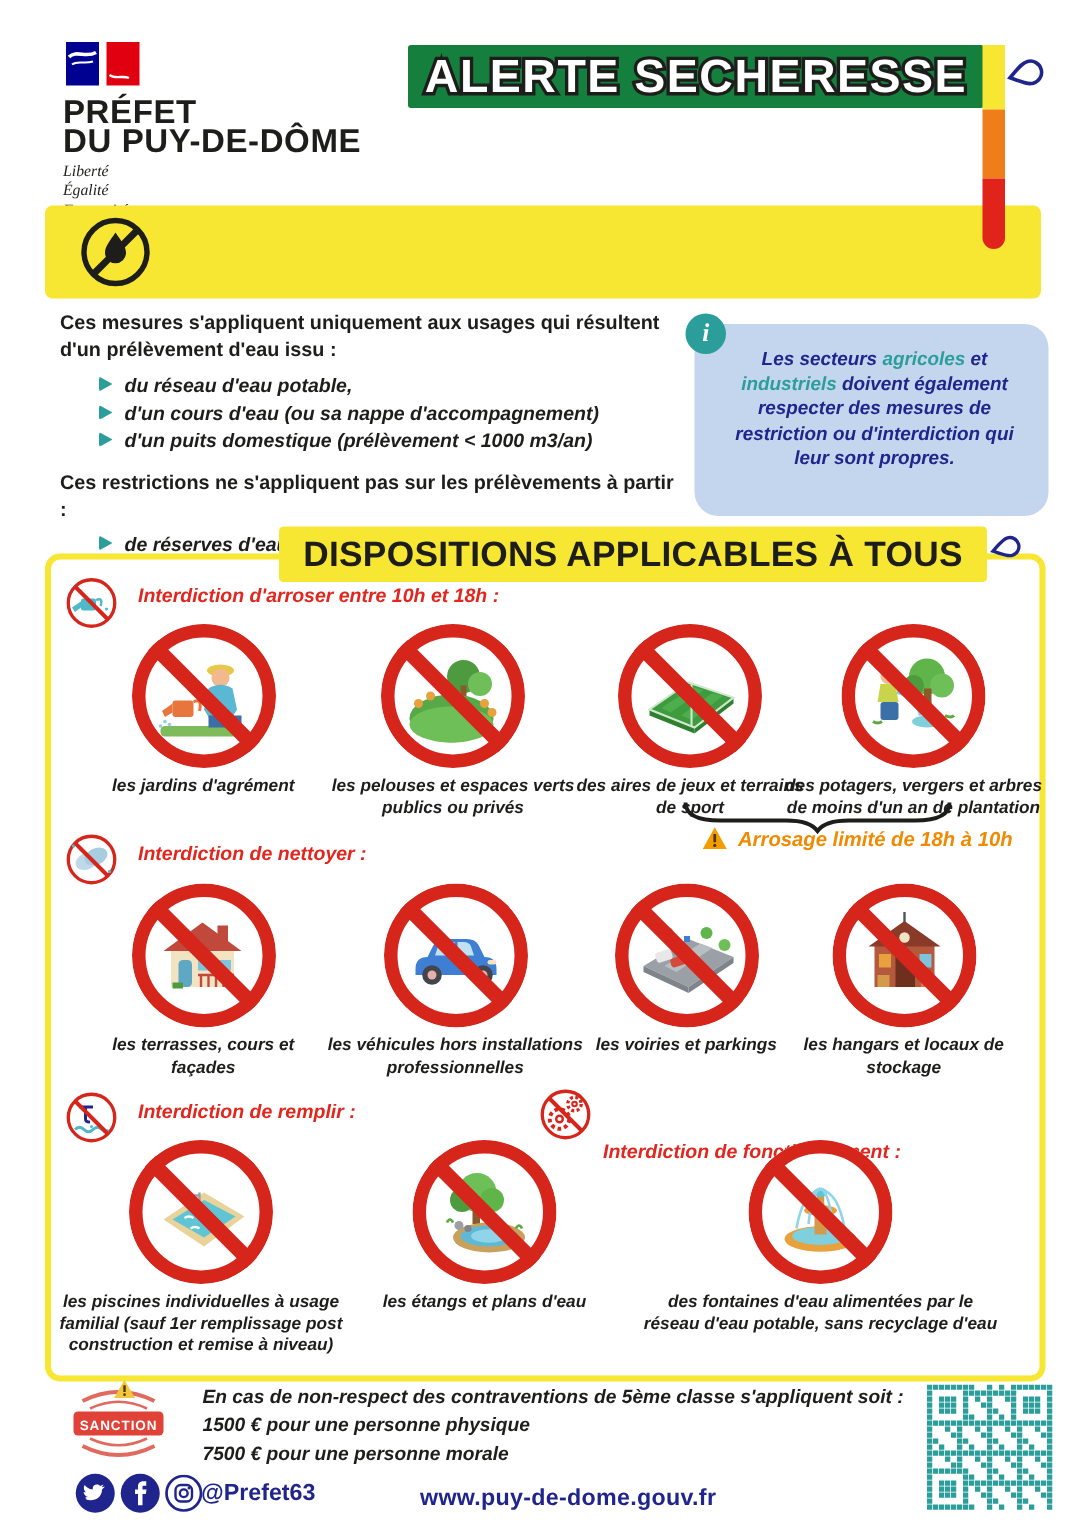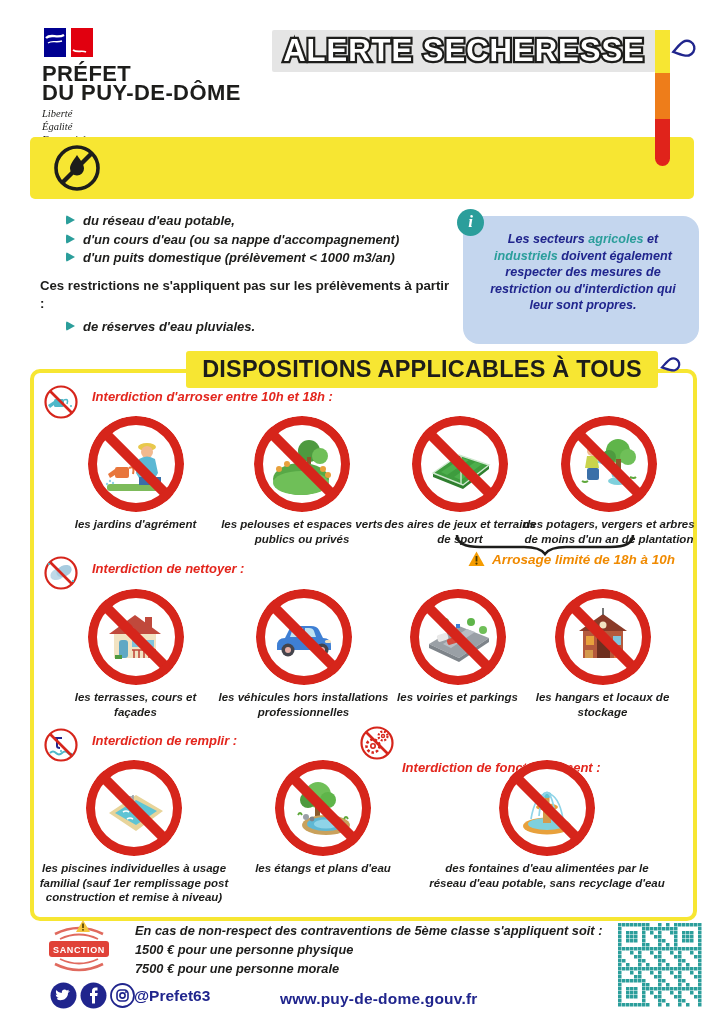--- a/index.html
+++ b/index.html
@@ -3,21 +3,21 @@
 <meta charset="utf-8">
 <style>
   html,body{margin:0;padding:0;background:#e9e9e9;}
   .page{position:relative;width:724px;height:1024px;background:#ffffff;overflow:hidden;
         font-family:"Liberation Sans",sans-serif;color:#1d1d1b;margin:0 auto;}
   .abs{position:absolute;}
 
   
   .prefet-name{font-weight:bold;font-size:22px;line-height:19px;letter-spacing:.4px;color:#1d1d1b;}
   .motto{font-family:"Liberation Serif",serif;font-style:italic;font-size:10.5px;line-height:13px;color:#1d1d1b;}
-  .alert-banner{left:272px;top:30px;width:384px;height:42px;background:#e5e5e5;border-radius:2px;}
+  .alert-banner{left:272px;top:30px;width:384px;height:42px;background:#15803d;border-radius:2px;}
   .thermo{width:15px;}
   .t-yellow{left:655px;top:30px;height:43px;background:#F7E632;}
   .t-orange{left:655px;top:73px;height:46px;background:#EE7D1A;}
   .t-red{left:655px;top:119px;height:47px;background:#E0231B;border-radius:0 0 8px 8px;z-index:6;}
 
   
   .title-band{left:30px;top:137px;width:664px;height:62px;background:#F7E632;border-radius:5px;z-index:2;}
   .band-title{left:122px;top:145px;width:545px;text-align:center;font-weight:bold;
               font-size:17.5px;line-height:25px;color:#1d1d1b;z-index:3;}
 
@@ -99,20 +99,21 @@
   </svg>
 
   <div class="abs title-band"></div>
   <svg class="abs" style="left:52px;top:143px;z-index:3;" width="50" height="50" viewBox="0 0 50 50">
     <circle cx="25" cy="25" r="21" fill="none" stroke="#1d1d1b" stroke-width="3.6"></circle>
     <line x1="11" y1="39" x2="39" y2="11" stroke="#1d1d1b" stroke-width="4.5"></line>
     <path d="M25,12 C21,18 18,21.5 18,25.5 a7,7 0 0 0 14,0 C32,21.5 29,18 25,12 Z" fill="#1d1d1b"></path>
   </svg>
 
   <div class="abs" style="left:40px;top:206px;width:415px;">
+    <div class="intro-p">Ces mesures s'appliquent uniquement aux usages qui résultent d'un prélèvement d'eau issu :</div>
     <div style="margin-top:7px;">
       <div class="bullet-row">
         <span class="chev"></span>
         <span class="bullet-txt">du réseau d'eau potable,</span>
       </div>
       <div class="bullet-row">
         <span class="chev"></span>
         <span class="bullet-txt">d'un cours d'eau (ou sa nappe d'accompagnement)</span>
       </div>
       <div class="bullet-row">

